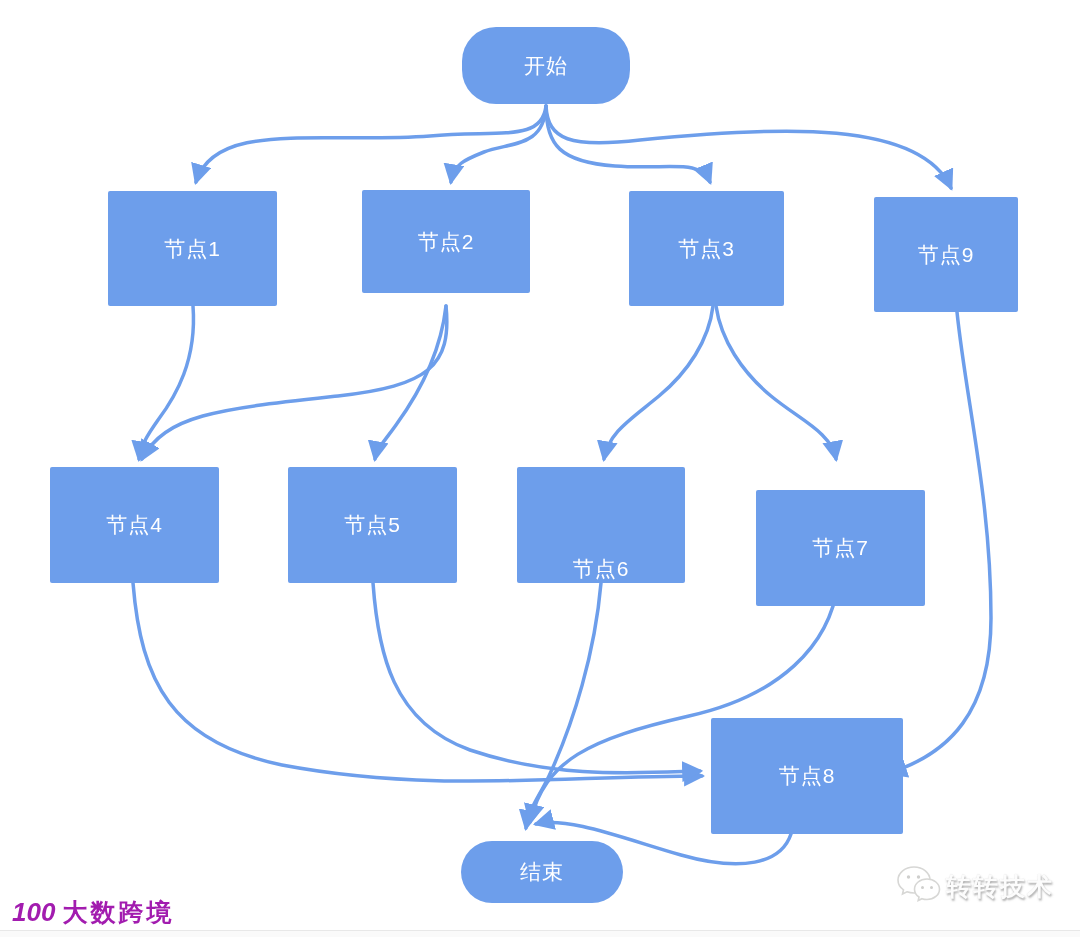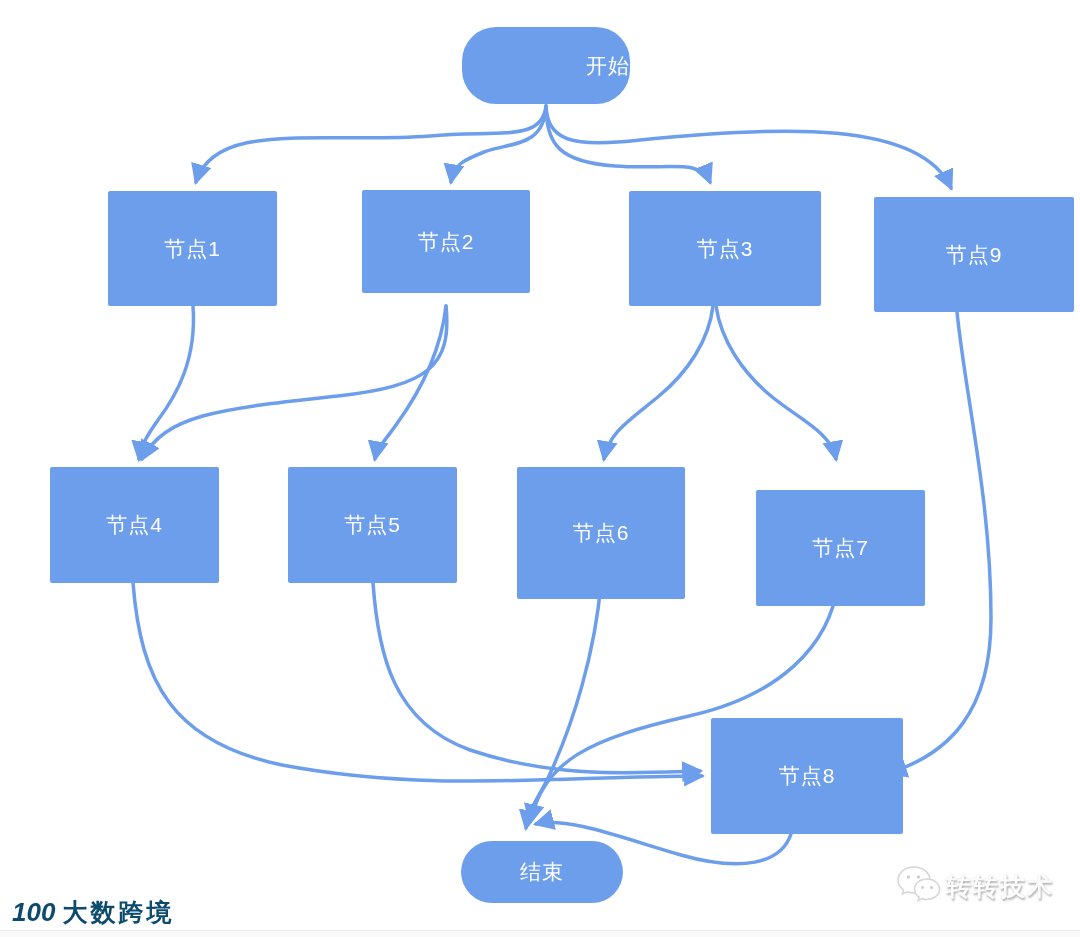--- a/index.html
+++ b/index.html
@@ -8,35 +8,35 @@
     overflow:hidden;font-family:"Liberation Sans",sans-serif;
   }
   .edges{position:absolute;left:0;top:0;}
   .node{
     position:absolute;background:#6d9eeb;color:#ffffff;
     display:flex;align-items:center;justify-content:center;
     font-size:21px;letter-spacing:1px;border-radius:2px;
   }
   .pill{border-radius:34px;}
   
-  .n-start{left:462px;top:27px;width:168px;height:77px;justify-content:flex-end;}
+  .n-start{left:462px;top:27px;width:168px;height:77px;}
   .n-1{left:108px;top:191px;width:169px;height:115px;}
   .n-2{left:362px;top:190px;width:168px;height:103px;}
-  .n-3{left:629px;top:191px;width:192px;height:115px;}
-  .n-9{left:874px;top:197px;width:200px;height:115px;}
+  .n-3{left:629px;top:191px;width:155px;height:115px;}
+  .n-9{left:874px;top:197px;width:144px;height:115px;}
   .n-4{left:50px;top:467px;width:169px;height:116px;}
   .n-5{left:288px;top:467px;width:169px;height:116px;text-align:right;}
-  .n-6{left:517px;top:467px;width:168px;height:132px;}
+  .n-6{left:517px;top:467px;width:168px;height:116px;align-items:flex-end;}
   .n-7{left:756px;top:490px;width:169px;height:116px;}
   .n-8{left:711px;top:718px;width:192px;height:116px;}
   .n-end{left:461px;top:841px;width:162px;height:62px;}
   
   .wm-left{
     position:absolute;left:12px;bottom:8px;display:flex;align-items:center;gap:7px;
-    color:#0c4a6e;font-weight:bold;font-size:25px;letter-spacing:3px;user-select:none;
+    color:#a21caf;font-weight:bold;font-size:25px;letter-spacing:3px;user-select:none;
   }
   .wm-left .logo100{font-size:26px;font-style:italic;letter-spacing:0;}
   .wm-right{
     position:absolute;right:26px;bottom:30px;display:flex;align-items:center;gap:2px;
     font-weight:bold;font-size:25px;letter-spacing:2px;color:#fcfcfc;
     text-shadow:1px 2px 2px rgba(120,120,120,0.55), 0 0 1px rgba(160,160,160,0.4);
     user-select:none;
   }
   .wm-right svg{display:block;}
   .baseline{

